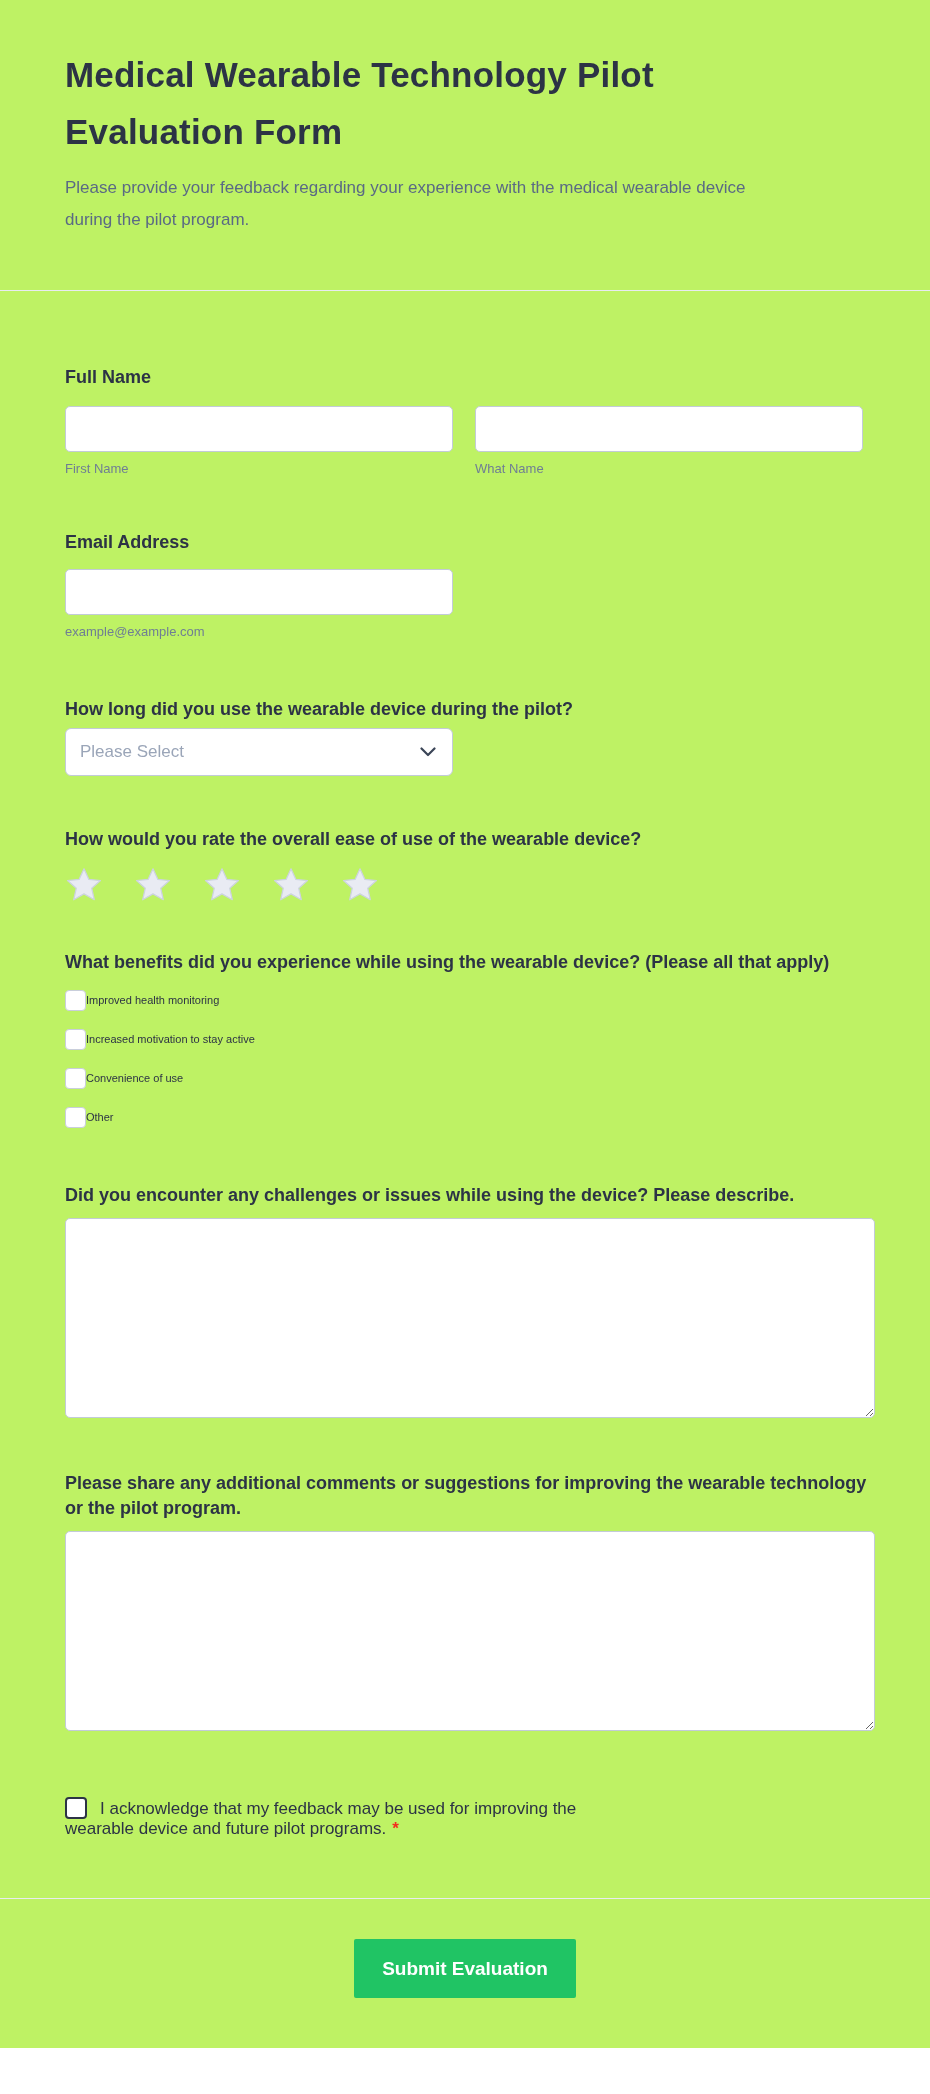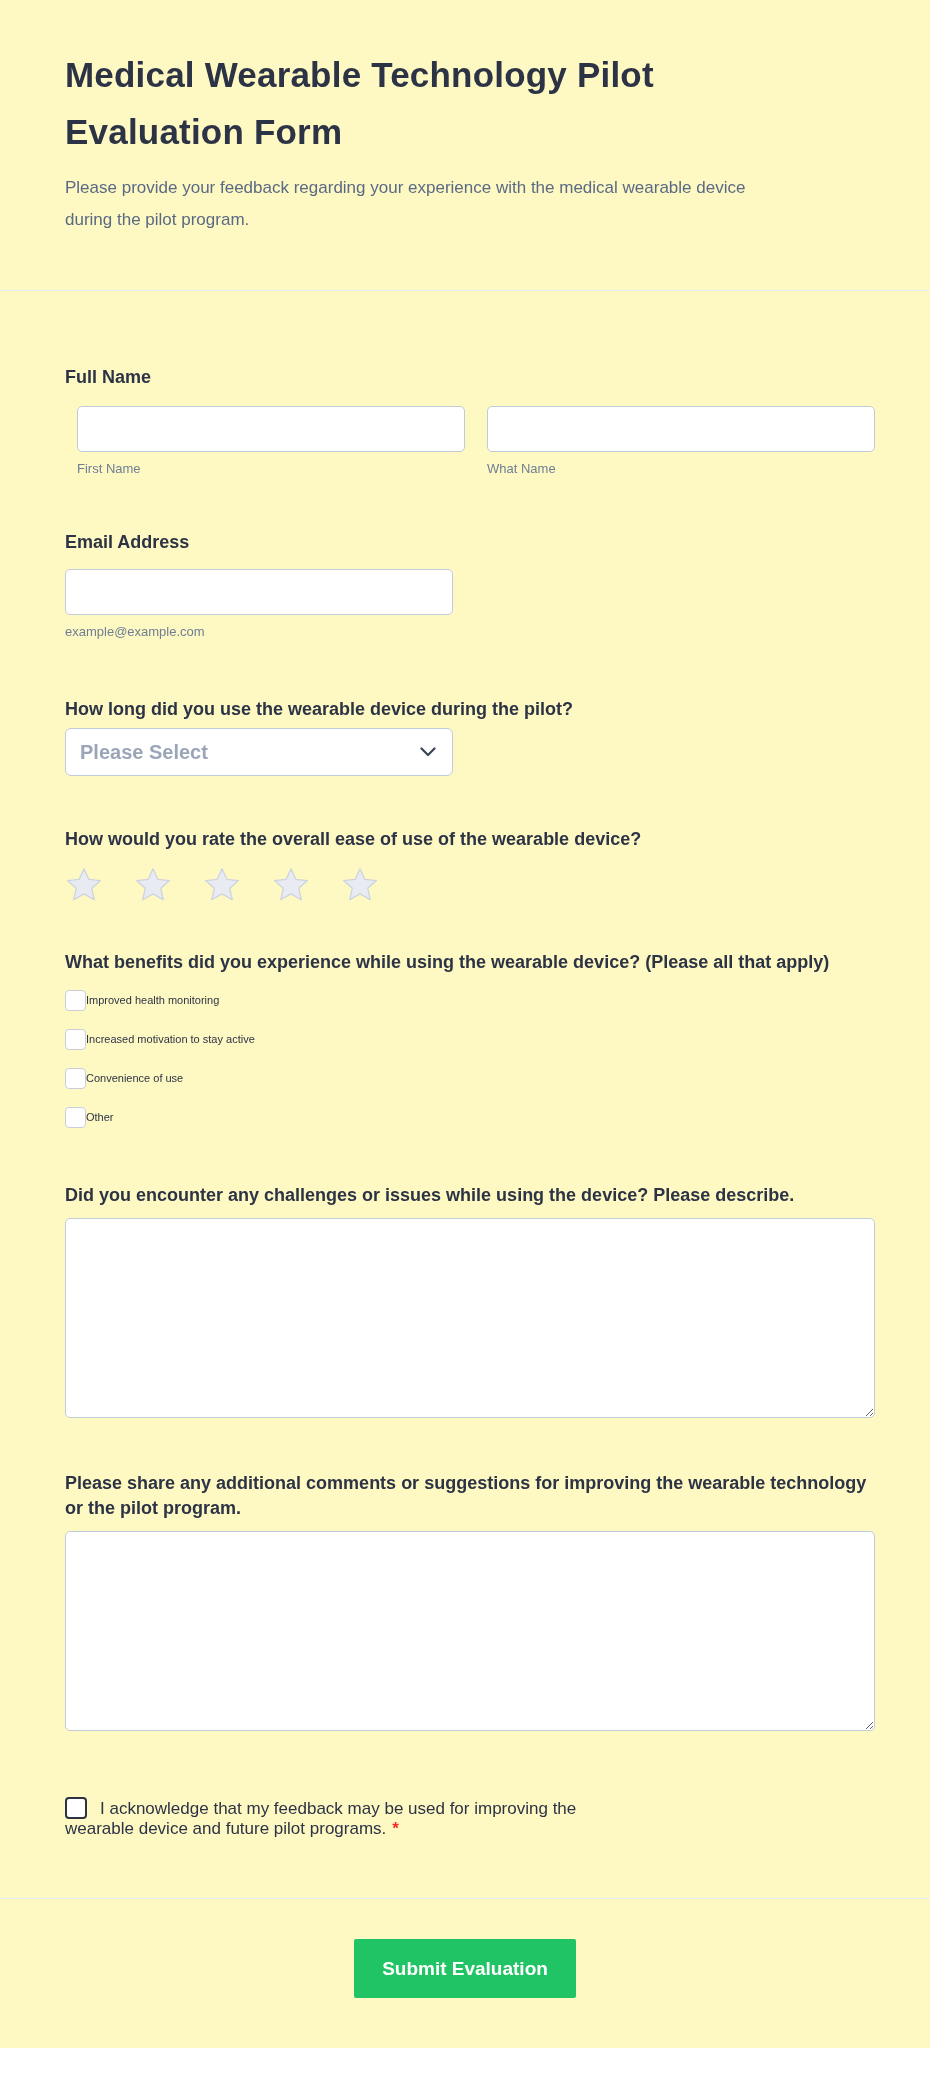--- a/index.html
+++ b/index.html
@@ -3,21 +3,21 @@
 <meta charset="utf-8">
 <style>
   * { box-sizing: border-box; margin: 0; padding: 0; }
   html, body { background: #ffffff; }
   body {
     width: 930px;
     min-height: 2094px;
     font-family: "Liberation Sans", sans-serif;
     color: #2c3345;
   }
-  .page { width: 930px; background: #fef9c3; }
+  .page { width: 930px; background: #bef264; }
 
   
   header { padding: 46px 55px 0 65px; }
   h1 {
     font-size: 35px;
     line-height: 57px;
     font-weight: 700;
     color: #2c3345;
     max-width: 700px;
     letter-spacing: 0.2px;
@@ -46,21 +46,21 @@
     font-weight: 700;
     color: #2c3345;
   }
   .sublabel {
     font-size: 13px;
     line-height: 18px;
     color: #6f7e94;
     margin-top: 8px;
   }
 
-  .cols { display: flex; gap: 22px; margin-top: 16px; justify-content: flex-end; }
+  .cols { display: flex; gap: 22px; margin-top: 16px; }
   .col { width: 388px; }
 
   input[type="text"] {
     width: 100%;
     height: 46px;
     border: 1px solid #c2cbd8;
     border-radius: 5px;
     background: #ffffff;
     font-family: "Liberation Sans", sans-serif;
     font-size: 17px;
@@ -80,23 +80,22 @@
     border: 1px solid #c2cbd8;
     border-radius: 6px;
     background: #ffffff;
     display: flex;
     align-items: center;
     justify-content: space-between;
     padding: 0 16px 0 14px;
     cursor: pointer;
   }
   .select .placeholder {
-    font-size: 20px;
+    font-size: 17px;
     color: #9aa5b8;
-    font-weight: bold;
   }
 
   .mt-rating { margin-top: 51px; }
   .stars { display: flex; gap: 31px; margin-top: 13px; }
   .star { width: 38px; height: 40px; cursor: pointer; }
 
   .mt-benefits { margin-top: 45px; }
   .options { margin-top: 14px; }
   .option {
     display: flex;

